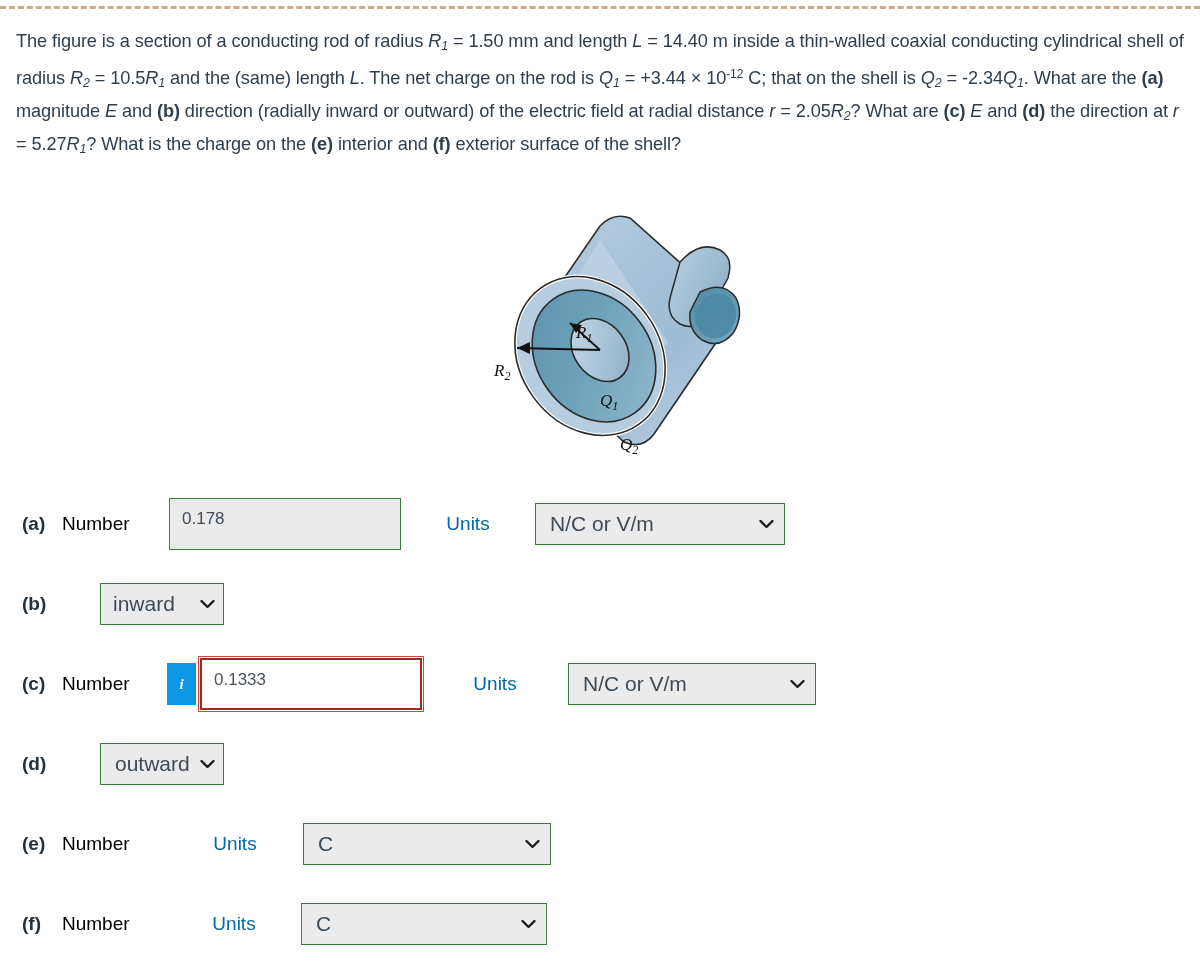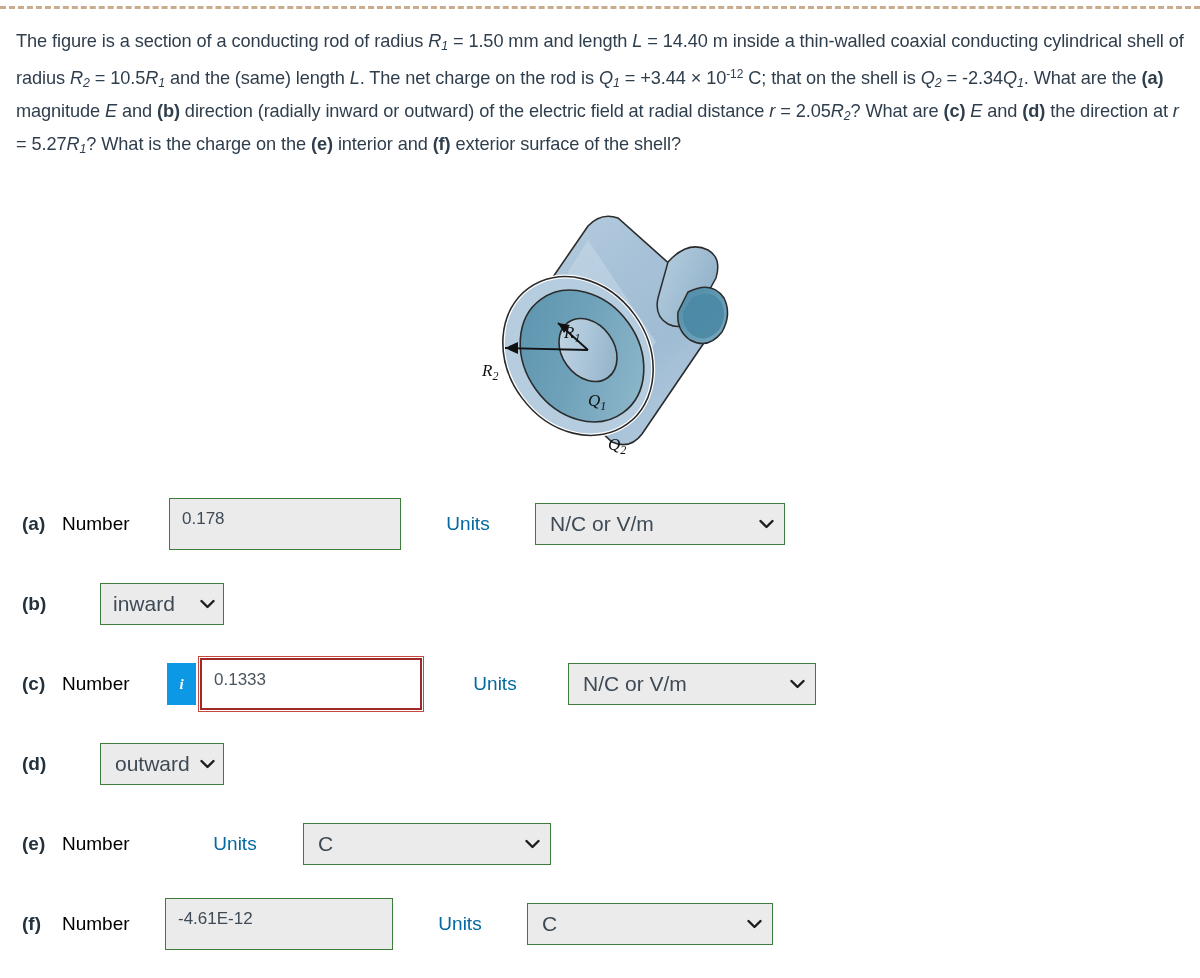--- a/index.html
+++ b/index.html
@@ -47,21 +47,21 @@
   }
   .question sup {
     font-size: 0.66em;
     vertical-align: 0.5em;
   }
 
   
   .figure-wrap {
     position: absolute;
     top: 188px;
-    left: 460px;
+    left: 472px;
     width: 300px;
     height: 280px;
   }
   .figure-wrap svg { display: block; }
 
   
   .rows {
     position: absolute;
     top: 498px;
     left: 0;
@@ -356,21 +356,20 @@
             </svg>
         </span>
       </div>
     </div>
   </div>
 
   <div class="row">
     <div class="row-inner">
       <div class="tag">(f)</div>
       <div class="lbl-number">Number</div>
-      <div class="num-input" style="width:228px;margin-left:-2px;">-4.61E-12</div>
       <div class="lbl-units" style="width:134px;">Units</div>
       <div class="sel units-w-f">
         <span class="sel-val">C</span>
         <span class="caret">
           <svg width="15" height="10" viewBox="0 0 15 10">
               <path d="M1.5 2 L7.5 8 L13.5 2" fill="none" stroke="#1e1e1e" stroke-width="2.4" stroke-linecap="round" stroke-linejoin="round"></path>
             </svg>
         </span>
       </div>
     </div>

